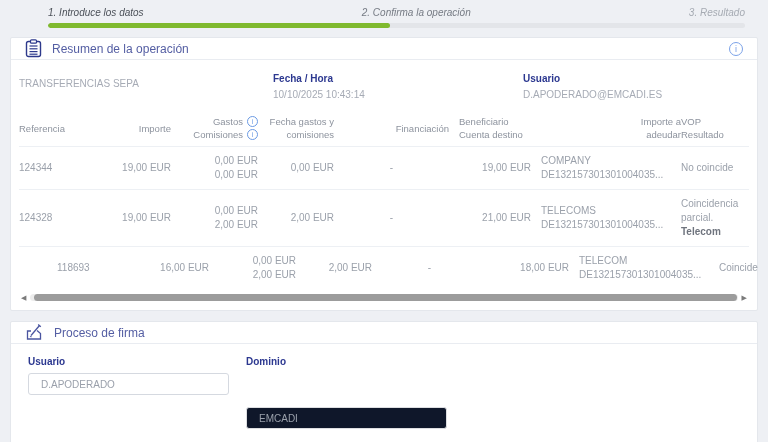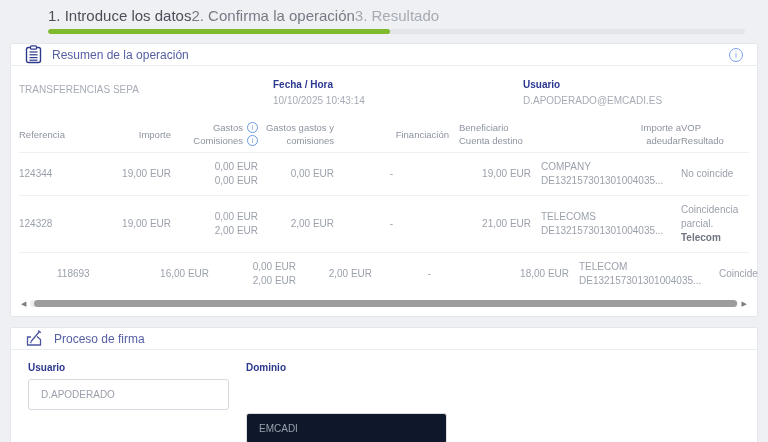--- a/index.html
+++ b/index.html
@@ -8,21 +8,21 @@
     font-family: "Liberation Sans", sans-serif;
     background: #eef0f4;
     color: #9ba1ab;
     font-size: 10px;
     overflow: hidden;
   }
   .page { width: 768px; height: 442px; position: relative; }
 
   
   .stepper { padding: 7px 23px 0 48px; }
-  .step-labels { display: flex; font-size: 15px; }
+  .step-labels { display: flex; justify-content: space-between; font-size: 10px; font-style: italic; }
   .step-1 { color: #4b5058; }
   .step-2 { color: #767b84; }
   .step-3 { color: #a6abb3; }
   .progress-track {
     margin-top: 5px; height: 5px; background: #e3e5e9; border-radius: 3px;
     position: relative; overflow: hidden;
   }
   .progress-fill { height: 100%; background: #7fb92e; border-radius: 3px; width: 0; }
 
   
@@ -88,21 +88,21 @@
   
   .hscroll { display: flex; align-items: center; padding: 5px 8px 9px 8px; }
   .scroll-arrow { color: #7b7b7b; font-size: 7px; line-height: 7px; cursor: pointer; padding: 0 2px; }
   .scroll-track { flex: 1; height: 7px; background: #ececec; border-radius: 4px; margin: 0 2px; position: relative; }
   .scroll-thumb { position: absolute; left: 4px; right: 1px; top: 0; height: 7px; background: #9c9c9c; border-radius: 4px; cursor: grab; }
 
   
   .firma-body { display: grid; grid-template-columns: 218px 1fr; padding: 12px 16px 16px 17px; }
   .field-label { color: #2c3890; font-weight: bold; font-size: 10px; }
   .text-input {
-    margin-top: 6px; width: 201px; height: 31px;
+    margin-top: 6px; width: 201px; height: 22px;
     border: 1px solid #d5d9e0; border-radius: 3px; background: #fff;
     padding: 0 12px; color: #9aa0ab; font-size: 10px;
     font-family: "Liberation Sans", sans-serif; outline: none; display: block;
   }
   .text-input:disabled, .text-input.disabled {
     background: #0f172a; border-color: #dddee1; color: #9aa0ab; margin-top: 40px;
   }
 
   .icon-svg { flex: 0 0 auto; display: block; }
 </style>
@@ -168,21 +168,21 @@
               <span>Gastos</span>
               <span class="mini-info"></span>
             </div>
           <div class="hl">
               <span>Comisiones</span>
               <span class="mini-info"></span>
             </div>
         </div>
         <div class="hc r">
           <div class="hl">
-              <span>Gastos gastos y</span>
+              <span>Fecha gastos y</span>
             </div>
           <div class="hl">
               <span>comisiones</span>
             </div>
         </div>
         <div class="hc ctr">
           <div class="hl">
               <span>Financiación</span>
             </div>
         </div>

